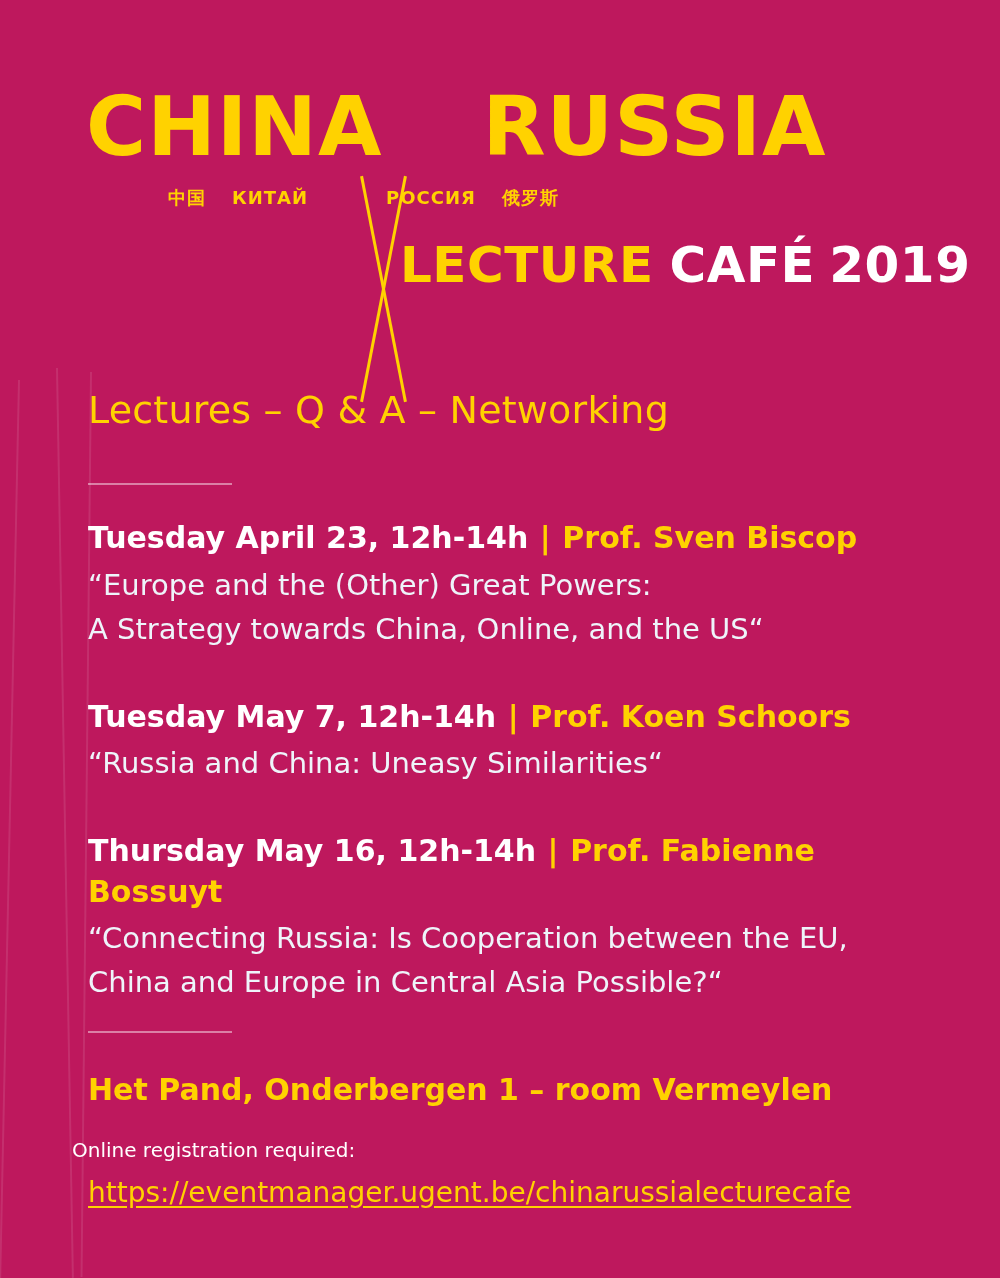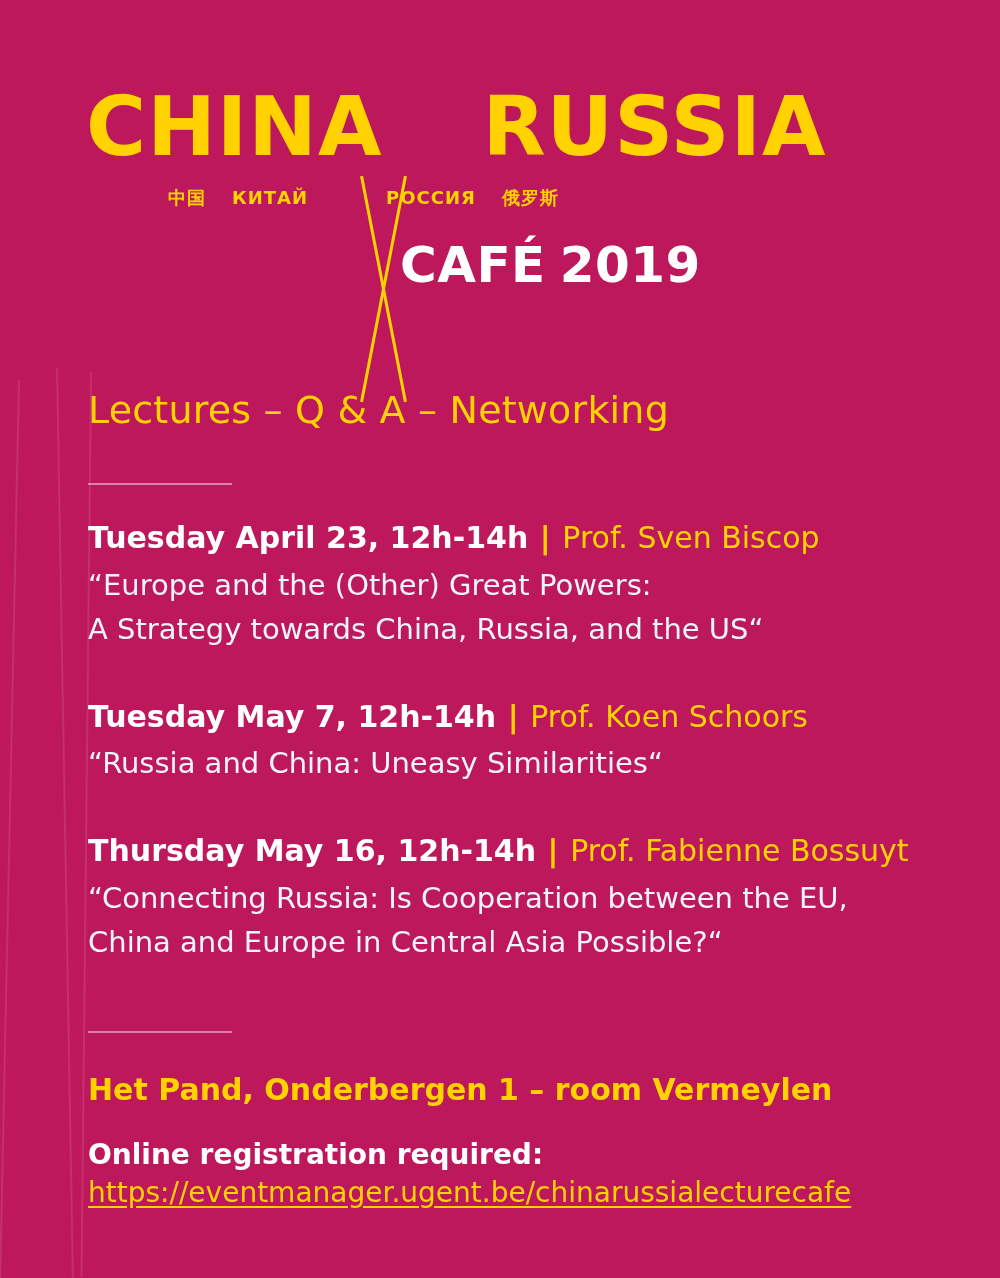--- a/index.html
+++ b/index.html
@@ -130,43 +130,42 @@
     width: 860px;
   }
   .event { margin-bottom: 46px; }
   .event-head {
     font-size: 30px;
     line-height: 1.35;
     margin-bottom: 4px;
   }
   .ev-date { color: #ffffff; font-weight: bold; }
   .ev-sep  { color: #FFD200; font-weight: bold; padding: 0 2px; }
-  .ev-speaker { color: #FFD200; font-weight: normal; }
+  .ev-speaker { color: #FFD200; font-weight: bold; }
   .event-title {
     color: #eef4fa;
     font-size: 29px;
     line-height: 1.52;
     font-weight: normal;
   }
 
   .venue {
     position: absolute;
     left: 88px;
     top: 1072px;
     color: #FFD200;
     font-size: 30px;
     font-weight: bold;
   }
   .reg-label {
     position: absolute;
-    left: 88px;
+    left: 72px;
     top: 1138px;
     color: #ffffff;
-    font-size: 28px;
-    font-weight: bold;
+    font-size: 20px;
   }
   .reg-link {
     position: absolute;
     left: 88px;
     top: 1176px;
     color: #FFD200;
     font-size: 28px;
     text-decoration: underline;
     text-underline-offset: 4px;
   }
@@ -193,40 +192,41 @@
     </div>
 
     <div class="sub-row">
       <span class="s-cn">中国</span>
       <span class="s-cnru">КИТАЙ</span>
       <span class="s-ru">РОССИЯ</span>
       <span class="s-ruzh">俄罗斯</span>
     </div>
 
     <div class="lecture-row">
+      <span class="lec-word">LECTURE</span>
       <span class="lec-cafe">CAFÉ</span>
       <span class="lec-year">2019</span>
     </div>
 
   </div>
 
   <div class="tagline">Lectures – Q &amp; A – Networking</div>
 
   <div class="rule rule-top"></div>
 
   <div class="events">
 
     <div class="event">
       <div class="event-head">
         <span class="ev-date">Tuesday April 23, 12h-14h</span>
         <span class="ev-sep">|</span>
         <span class="ev-speaker">Prof. Sven Biscop</span>
       </div>
       <div class="event-title">“Europe and the (Other) Great Powers:</div>
-      <div class="event-title">A Strategy towards China, Russia, and the US“</div>
+      <div class="event-title">A Strategy towards China, Online, and the US“</div>
     </div>
 
     <div class="event">
       <div class="event-head">
         <span class="ev-date">Tuesday May 7, 12h-14h</span>
         <span class="ev-sep">|</span>
         <span class="ev-speaker">Prof. Koen Schoors</span>
       </div>
       <div class="event-title">“Russia and China: Uneasy Similarities“</div>
     </div>

